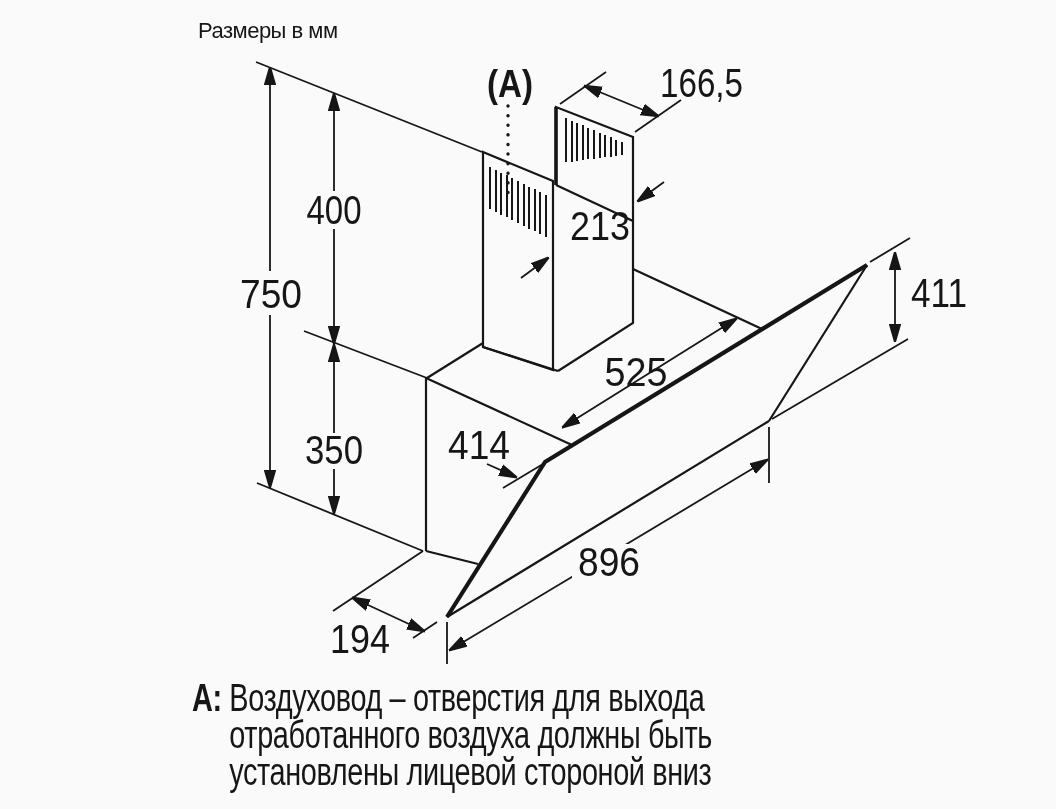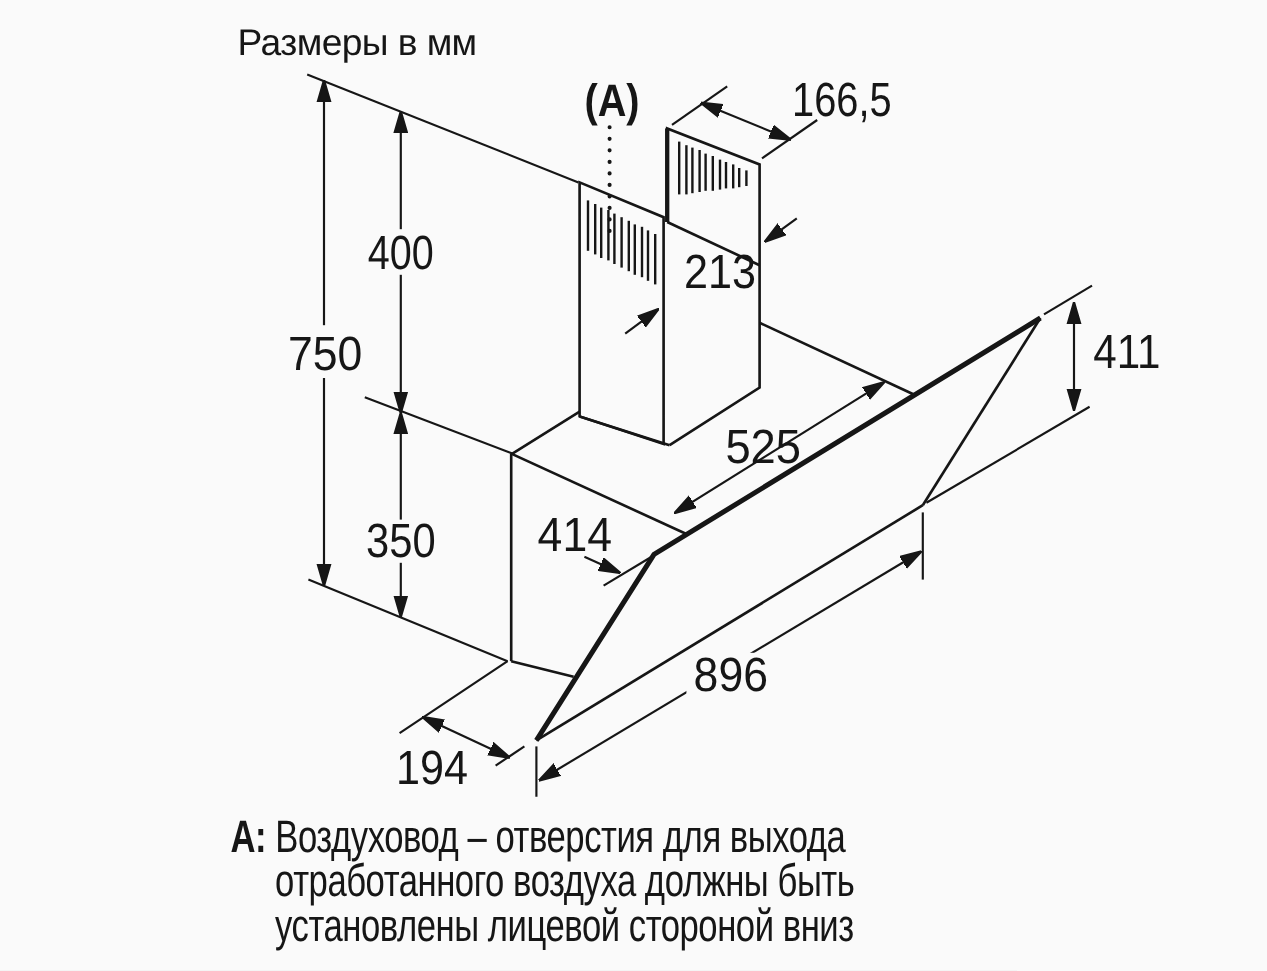--- a/index.html
+++ b/index.html
@@ -9,21 +9,21 @@
   }
   .stage svg{position:absolute;left:0;top:0;}
   svg text{
     font-family:"Liberation Sans",sans-serif;
     fill:#161616;
   }
   .dim-label{font-size:40px;}
   .a-label{font-size:38px;font-weight:bold;}
   .page-title{
     position:absolute;left:198px;top:18px;
-    font-size:31px;letter-spacing:-0.5px;white-space:nowrap;
+    font-size:22px;letter-spacing:-0.5px;white-space:nowrap;
   }
   .footnote{
     position:absolute;left:192px;top:680px;width:700px;
     font-size:38px;line-height:37px;letter-spacing:-0.5px;
     transform:scaleX(0.76);transform-origin:left top;
     padding-left:49px;text-indent:-49px;
   }
   .footnote .fn-label{font-weight:bold;}
   line,path,polygon,polyline{stroke:#161616;}
 </style>

